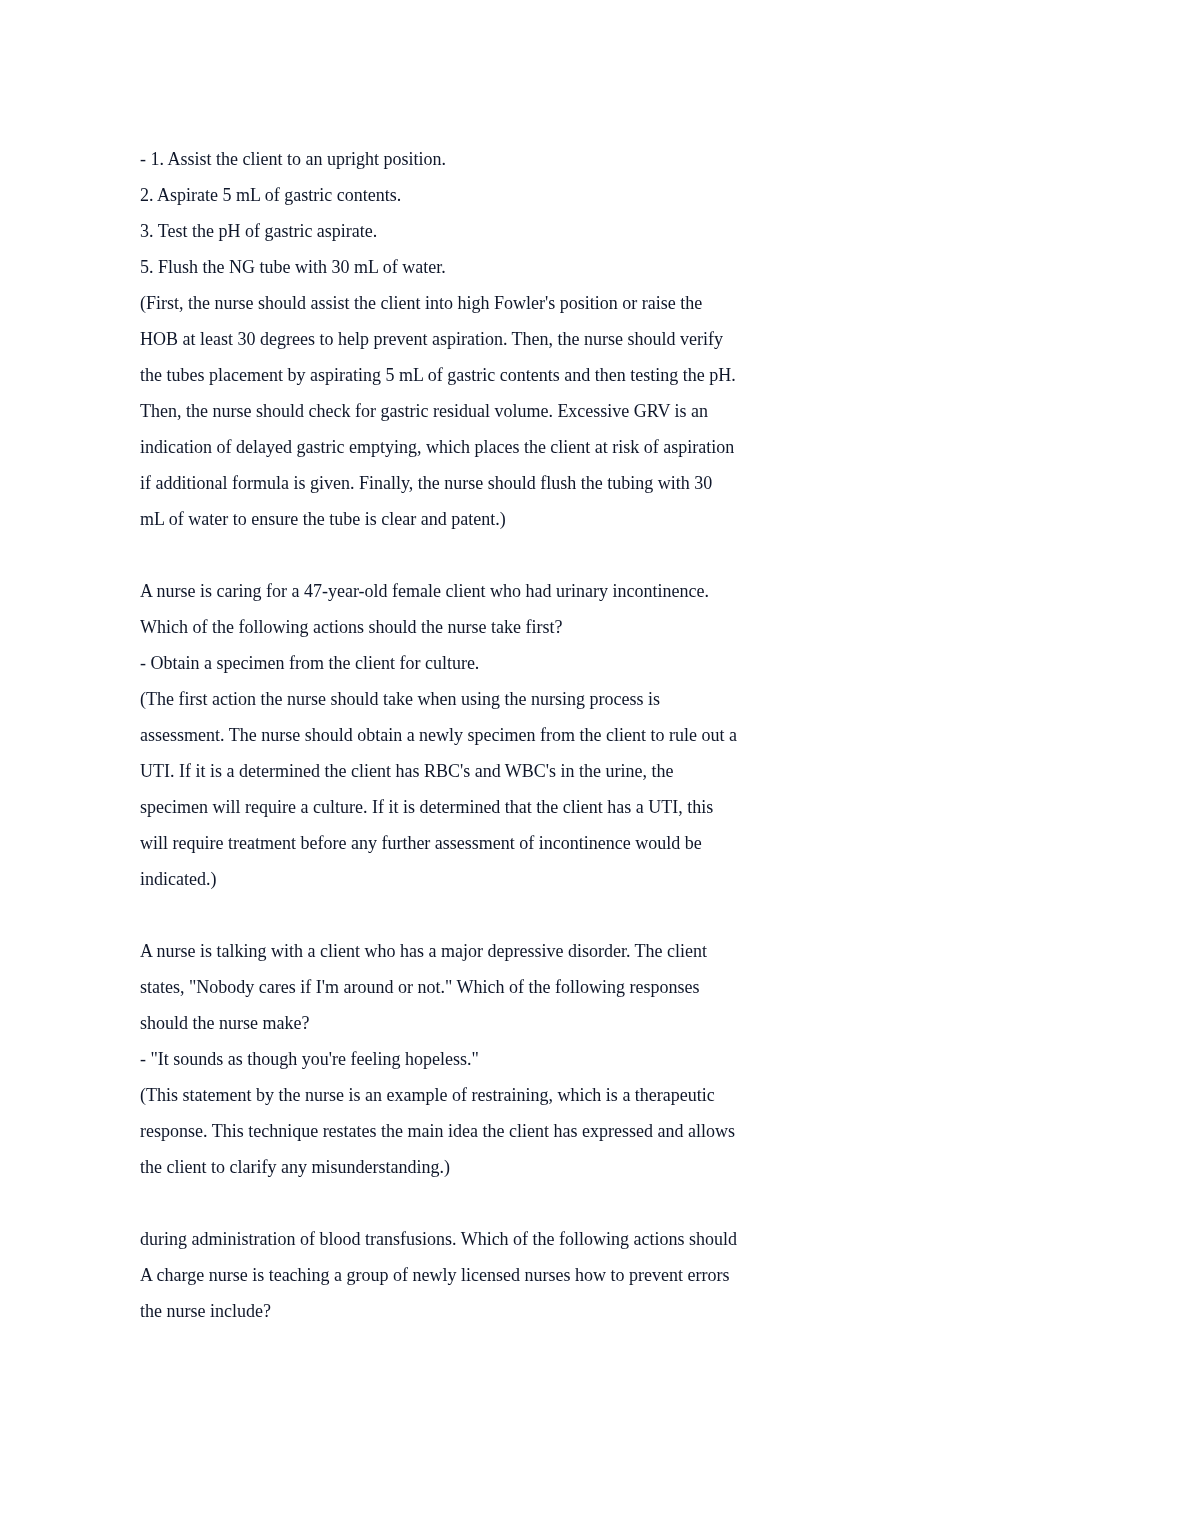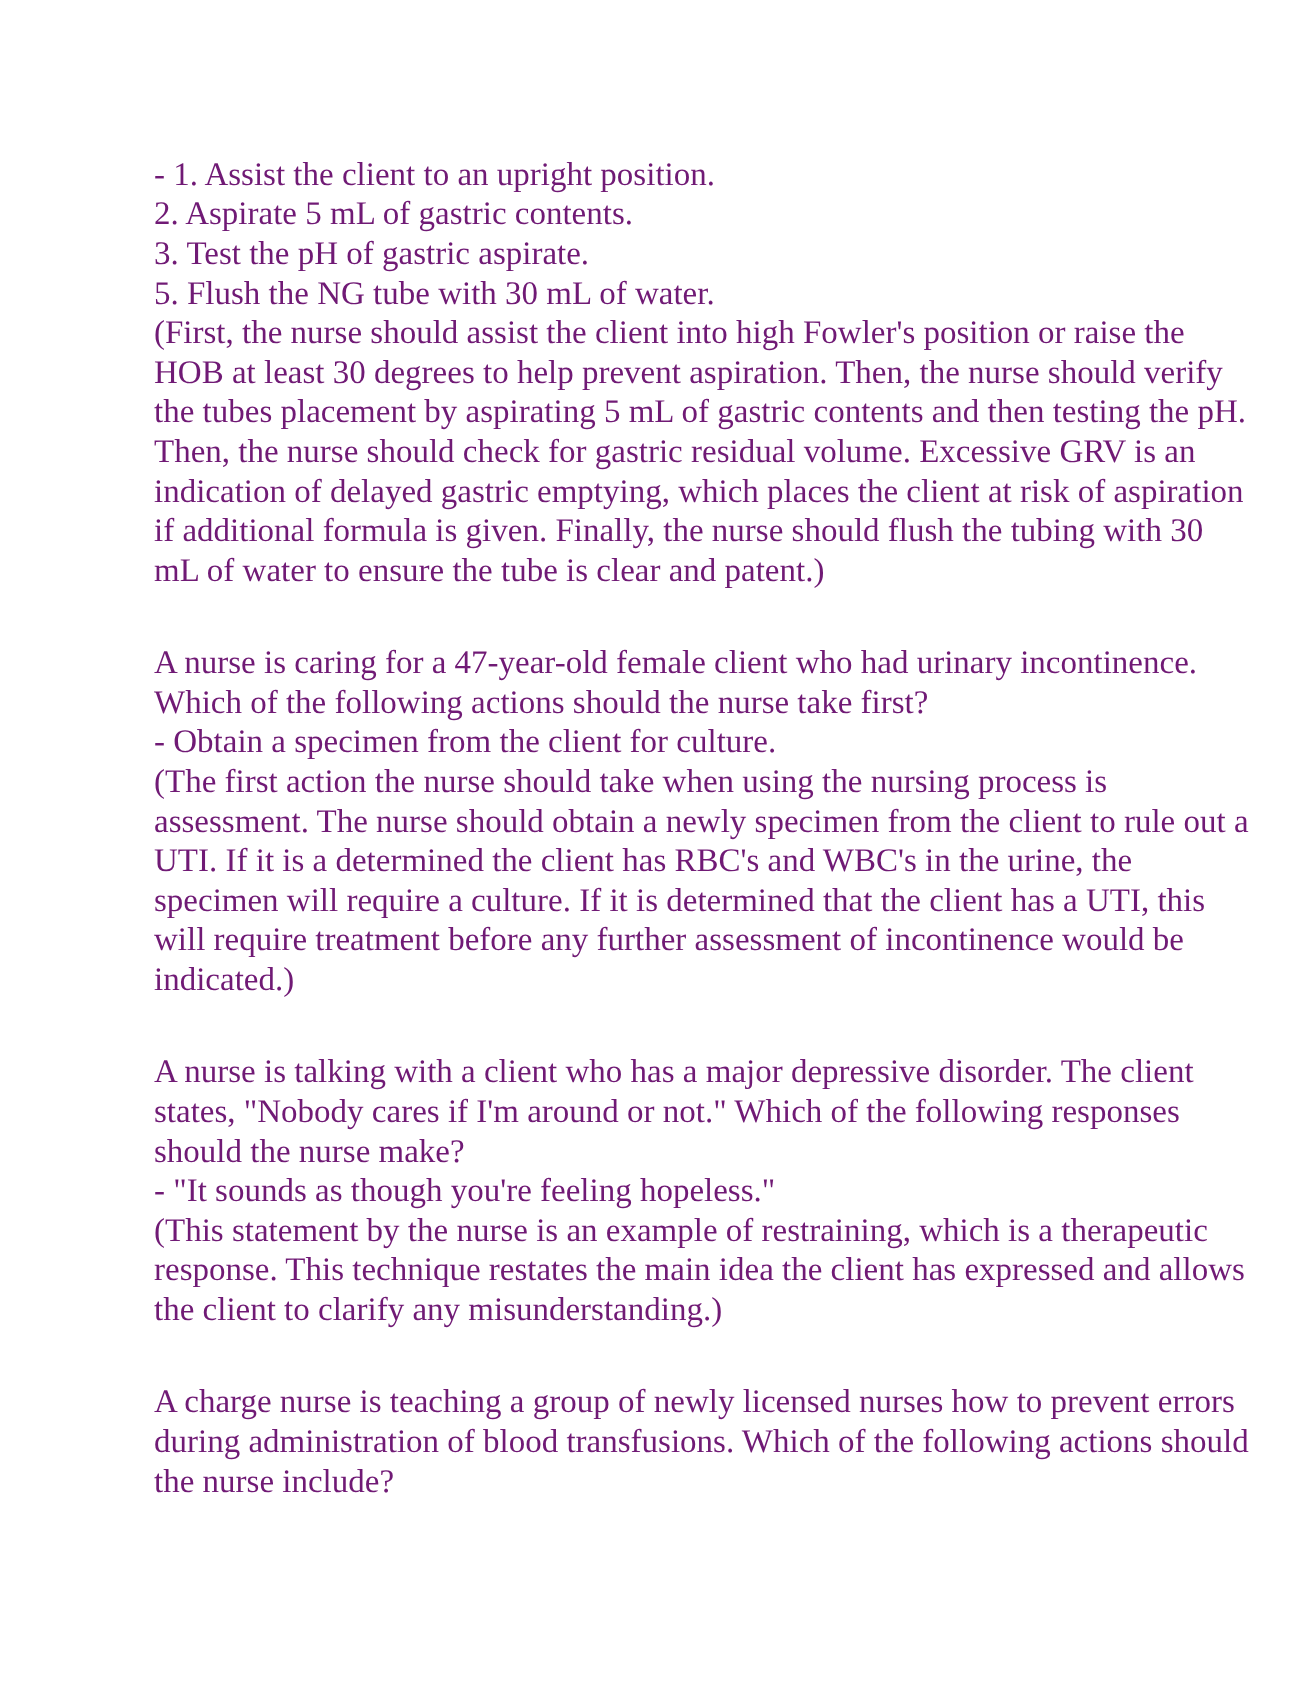--- a/index.html
+++ b/index.html
@@ -13,26 +13,26 @@
     height: 1540px;
     background: #ffffff;
     overflow: hidden;
   }
   .content {
     position: absolute;
     left: 140px;
     top: 141px;
     width: 915px;
     font-family: "Liberation Serif", "DejaVu Serif", serif;
-    font-size: 30px;
+    font-size: 18px;
     line-height: 36px;
-    color: #701a75;
+    color: #0f172a;
   }
   .block + .block {
-    margin-top: 48px; 
+    margin-top: 36px; 
   }
   .line {
     white-space: nowrap;
     height: 36px;
   }
 </style>
 </head>
 <body>
 
 <div class="page">
@@ -64,18 +64,18 @@
       <div class="block">
         <div class="line">A nurse is talking with a client who has a major depressive disorder. The client</div>
         <div class="line">states, "Nobody cares if I'm around or not." Which of the following responses</div>
         <div class="line">should the nurse make?</div>
         <div class="line">- "It sounds as though you're feeling hopeless."</div>
         <div class="line">(This statement by the nurse is an example of restraining, which is a therapeutic</div>
         <div class="line">response. This technique restates the main idea the client has expressed and allows</div>
         <div class="line">the client to clarify any misunderstanding.)</div>
       </div>
       <div class="block">
+        <div class="line">during administration of blood transfusions. Which of the following actions should</div>
         <div class="line">A charge nurse is teaching a group of newly licensed nurses how to prevent errors</div>
-        <div class="line">during administration of blood transfusions. Which of the following actions should</div>
         <div class="line">the nurse include?</div>
       </div>
     </div>
 </div>
 
 </body></html>

